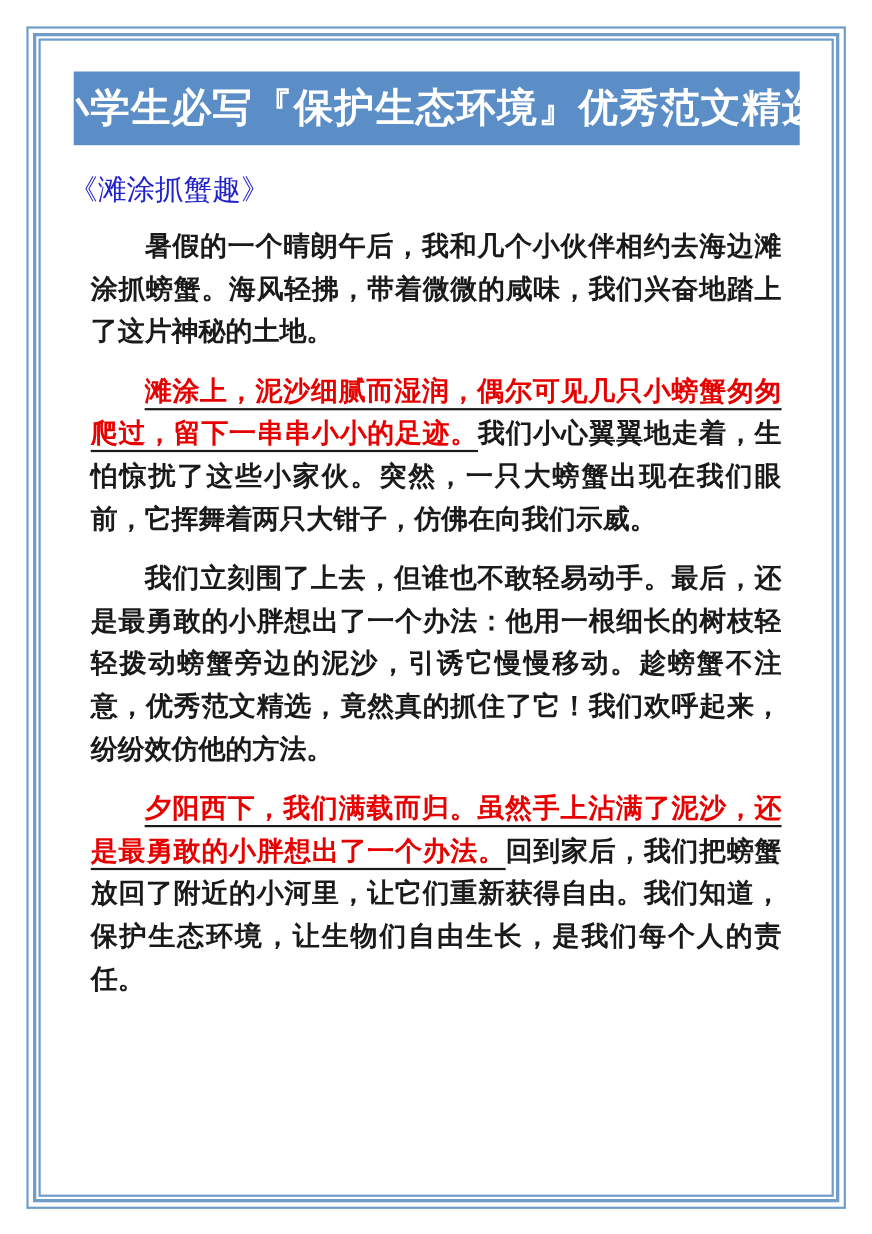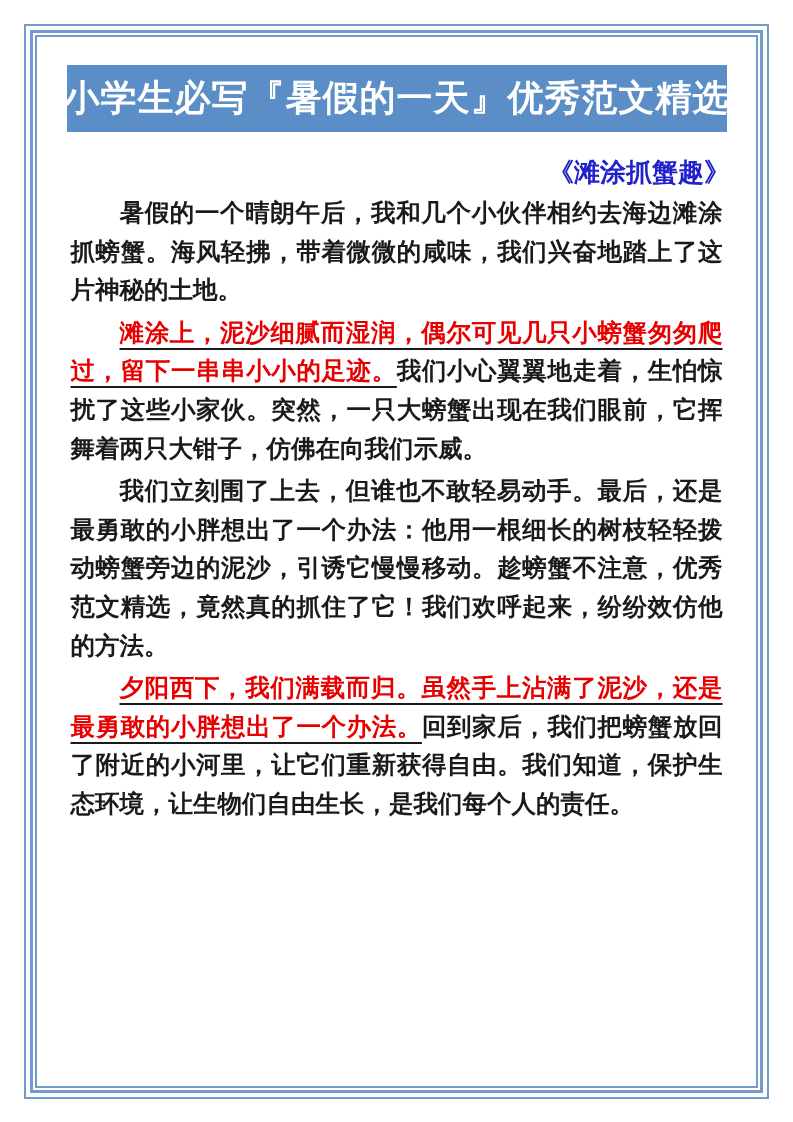--- a/index.html
+++ b/index.html
@@ -43,57 +43,57 @@
     display: flex;
     align-items: center;
     justify-content: center;
     font-family: "DejaVu Serif", serif;
     font-size: 36px;
     font-weight: 600;
     letter-spacing: 1px;
     white-space: nowrap;
   }
   .essay-title {
-    text-align: right;
+    text-align: left;
     color: var(--title-color, #2222cc);
     font-size: 26px;
-    font-weight: 700;
+    font-weight: 400;
     margin: 23px 0 2px 0;
   }
   .essay-body {
     width: 660px;
     margin: 0 auto;
     font-size: 24.5px;
     line-height: 38.6px;
     font-weight: 600;
     color: var(--body-color, #1a1a1a);
     text-align: justify;
   }
   .essay-body p.para {
-    margin: 4px;
+    margin: 16px;
     text-indent: 2em;
   }
   .seg { color: var(--body-color, #1a1a1a); }
   .seg.red-underline {
     color: var(--highlight-color, #e60000);
     text-decoration: underline;
     text-decoration-color: var(--underline-color, #1a1a1a);
     text-decoration-thickness: 2px;
     text-underline-offset: 7px;
   }
 </style>
 </head>
 <body>
 
 <div class="frame-outer">
   <div class="frame-mid">
     <div class="frame-inner">
 
       <div class="banner">
-        <span>小学生必写『暑假的一天』优秀范文精选</span>
+        <span>小学生必写『保护生态环境』优秀范文精选</span>
       </div>
 
       <div class="essay-title">《滩涂抓蟹趣》</div>
 
       <div class="essay-body">
           <p class="para"><span class="seg">暑假的一个晴朗午后，我和几个小伙伴相约去海边滩涂抓螃蟹。海风轻拂，带着微微的咸味，我们兴奋地踏上了这片神秘的土地。</span></p>
           <p class="para"><span class="seg red-underline">滩涂上，泥沙细腻而湿润，偶尔可见几只小螃蟹匆匆爬过，留下一串串小小的足迹。</span><span class="seg">我们小心翼翼地走着，生怕惊扰了这些小家伙。突然，一只大螃蟹出现在我们眼前，它挥舞着两只大钳子，仿佛在向我们示威。</span></p>
           <p class="para"><span class="seg">我们立刻围了上去，但谁也不敢轻易动手。最后，还是最勇敢的小胖想出了一个办法：他用一根细长的树枝轻轻拨动螃蟹旁边的泥沙，引诱它慢慢移动。趁螃蟹不注意，优秀范文精选，竟然真的抓住了它！我们欢呼起来，纷纷效仿他的方法。</span></p>
           <p class="para"><span class="seg red-underline">夕阳西下，我们满载而归。虽然手上沾满了泥沙，还是最勇敢的小胖想出了一个办法。</span><span class="seg">回到家后，我们把螃蟹放回了附近的小河里，让它们重新获得自由。我们知道，保护生态环境，让生物们自由生长，是我们每个人的责任。</span></p>
         </div>

